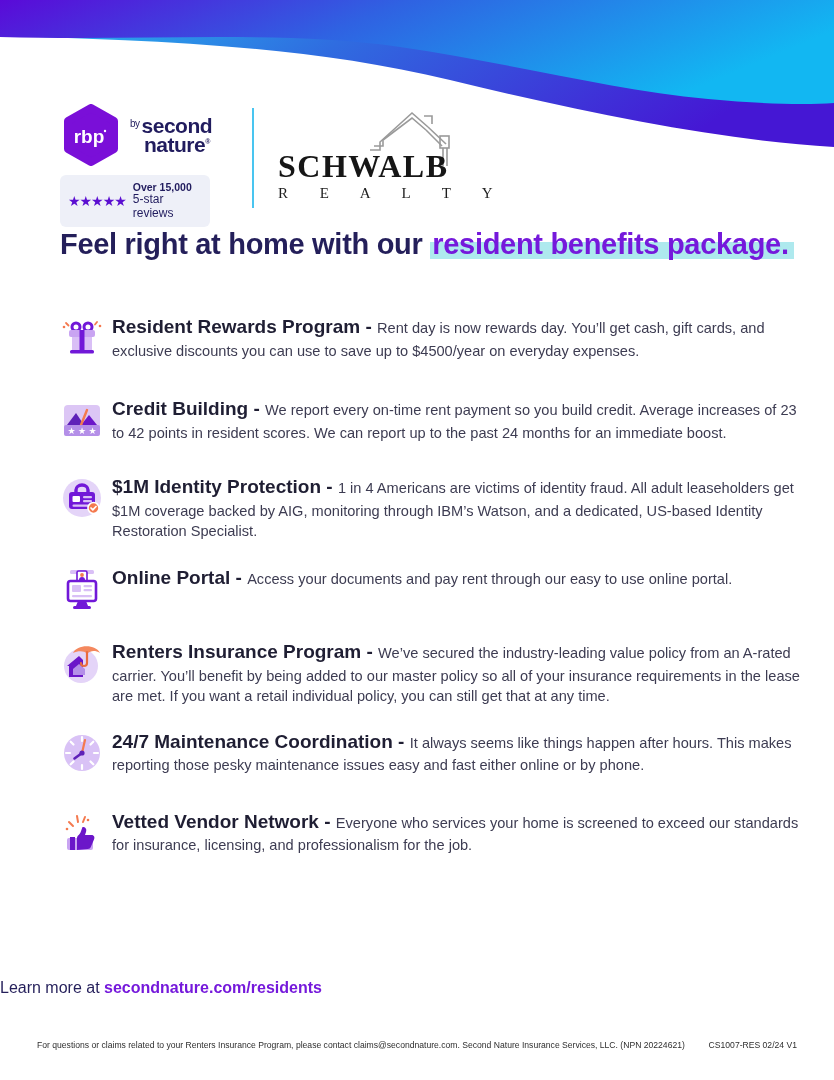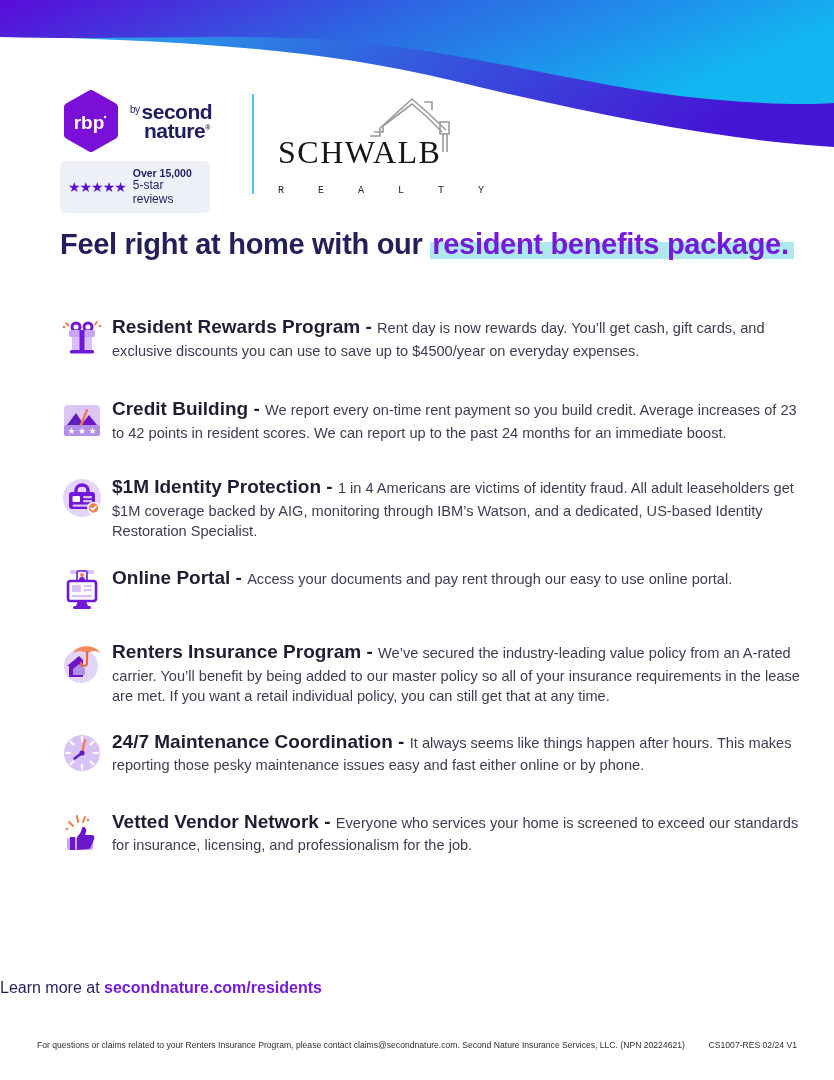--- a/index.html
+++ b/index.html
@@ -7,21 +7,21 @@
   body { font-family:"Liberation Sans", sans-serif; }
   .page {
     position:relative; width:834px; height:1080px; margin:0 auto;
     background:#ffffff; overflow:hidden;
   }
 
   
   .wave { position:absolute; top:0; left:0; width:834px; height:200px; }
 
   
-  .logo-row { position:absolute; top:90px; left:60px; display:flex; align-items:flex-start; }
+  .logo-row { position:absolute; top:104px; left:60px; display:flex; align-items:flex-start; }
   .rbp-block { width:170px; }
   .rbp-lockup { display:flex; align-items:center; gap:8px; }
   .rbp-mark { position:relative; width:62px; height:62px; flex-shrink:0; }
   .rbp-wordmark { line-height:0.92; color:#211C5E; font-weight:bold; }
   .rbp-by { font-size:10px; font-weight:normal; color:#211C5E; vertical-align:6px; margin-right:2px; }
   .rbp-line1, .rbp-line2 { font-size:21px; letter-spacing:-0.5px; }
   .rbp-line2 { padding-left:14px; }
   .reg { font-size:7px; vertical-align:8px; }
   .reviews-badge {
     margin-top:9px; width:150px; background:#EEF0F8; border-radius:6px;
@@ -30,26 +30,26 @@
   .stars { color:#5B0FD1; font-size:14px; letter-spacing:-1px; white-space:nowrap; }
   .reviews-text { line-height:1.15; }
   .reviews-line1 { font-size:10.5px; font-weight:bold; color:#211C5E; }
   .reviews-line2 { font-size:12px; color:#211C5E; }
 
   .divider { width:2px; height:100px; background:#49C5F0; margin:4px 24px 0 22px; flex-shrink:0; }
 
   .partner-block { position:relative; width:210px; padding-top:44px; }
   .partner-house { position:absolute; top:4px; left:88px; }
   .partner-name {
-    font-family:"Liberation Serif", serif; font-weight:normal; font-size:32px;
+    font-family:"Liberation Serif", serif; font-weight:bold; font-size:32px;
     color:#161616; letter-spacing:1.5px; position:relative;
   }
   .partner-sub {
-    font-family:Liberation Mono, monospace; font-size:10px; color:#1d1d1d;
-    letter-spacing:14px; margin-top:14px; white-space:nowrap;
+    font-family:Liberation Serif, serif; font-size:15px; color:#1d1d1d;
+    letter-spacing:14px; margin-top:0; white-space:nowrap;
   }
 
   
   .headline {
     position:absolute; top:228px; left:60px; width:740px;
     font-size:29px; font-weight:bold; letter-spacing:-0.3px; color:#241F5A; white-space:nowrap;
   }
   .headline .hl {
     color:#7519DB; padding:0 5px 0 2px;
     background:linear-gradient(180deg, rgba(0,0,0,0) 44%, #AEE9EE 44%, #AEE9EE 97%, rgba(0,0,0,0) 97%);

